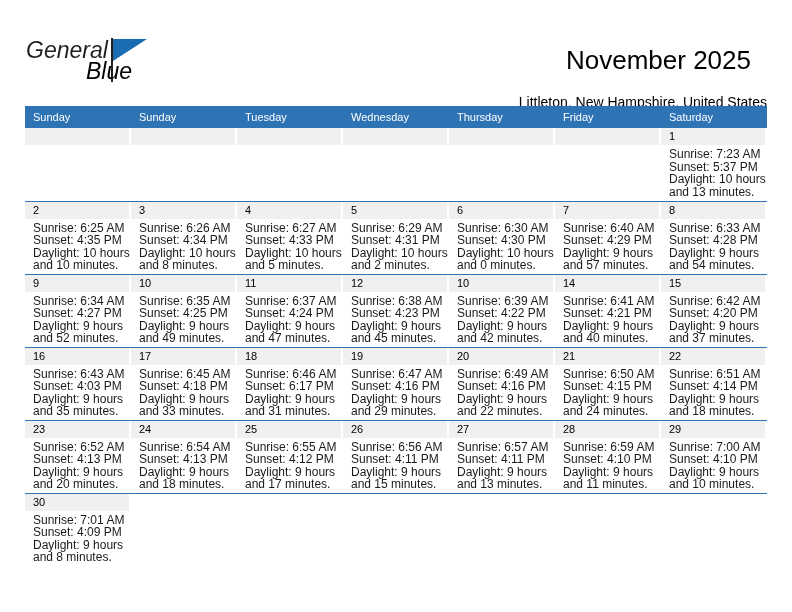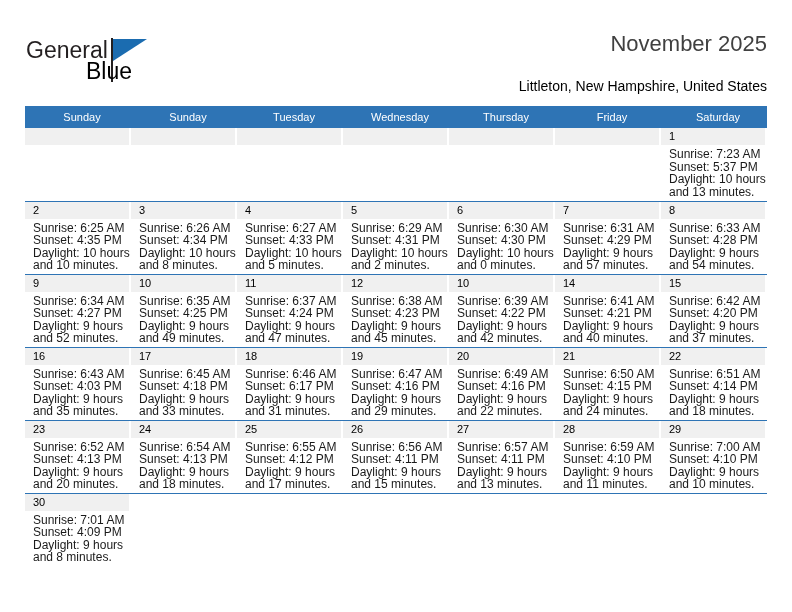--- a/index.html
+++ b/index.html
@@ -28,20 +28,21 @@
     top: 28px;
     width: 742px;
     height: 72px;
   }
   .logo {
     position: absolute;
     left: 0;
     top: 8px;
     width: 240px;
     height: 58px;
+    font-style: italic;
   }
   .logo-general {
     position: absolute;
     left: 1px;
     top: 0px;
     font-size: 23px;
     line-height: 28px;
     color: #231f20;
     letter-spacing: 0px;
   }
@@ -72,25 +73,25 @@
     background: #231f20;
   }
 
   .title-block {
     position: absolute;
     right: 0;
     top: 0;
     text-align: right;
   }
   .cal-title {
-    font-size: 22px;
+    font-size: 26px;
     line-height: 32px;
-    color: #404040;
+    color: #000000;
     font-weight: normal;
-    margin: 0;
+    margin: 16px;
     white-space: nowrap;
   }
   .cal-subtitle {
     font-size: 14px;
     line-height: 20px;
     color: #000000;
     margin: 16px 0 0 0;
     white-space: nowrap;
   }
 
@@ -101,21 +102,21 @@
     top: 106px;
     width: 742px;
     border-collapse: collapse;
     table-layout: fixed;
   }
   .calendar th {
     background: #2e74b5;
     color: #ffffff;
     font-size: 11px;
     font-weight: normal;
-    text-align: center;
+    text-align: left;
     padding: 5px 0 5px 8px;
     height: 18px;
     box-sizing: border-box;
   }
   .calendar td {
     vertical-align: top;
     padding: 0;
     width: 106px;
     height: 73px;
     box-sizing: border-box;
@@ -258,21 +259,21 @@
             <div class="details">
               <div>Sunrise: 6:30 AM</div>
               <div>Sunset: 4:30 PM</div>
               <div>Daylight: 10 hours</div>
               <div>and 0 minutes.</div>
             </div>
           </td>
           <td>
             <span class="daynum">7</span>
             <div class="details">
-              <div>Sunrise: 6:31 AM</div>
+              <div>Sunrise: 6:40 AM</div>
               <div>Sunset: 4:29 PM</div>
               <div>Daylight: 9 hours</div>
               <div>and 57 minutes.</div>
             </div>
           </td>
           <td>
             <span class="daynum">8</span>
             <div class="details">
               <div>Sunrise: 6:33 AM</div>
               <div>Sunset: 4:28 PM</div>

